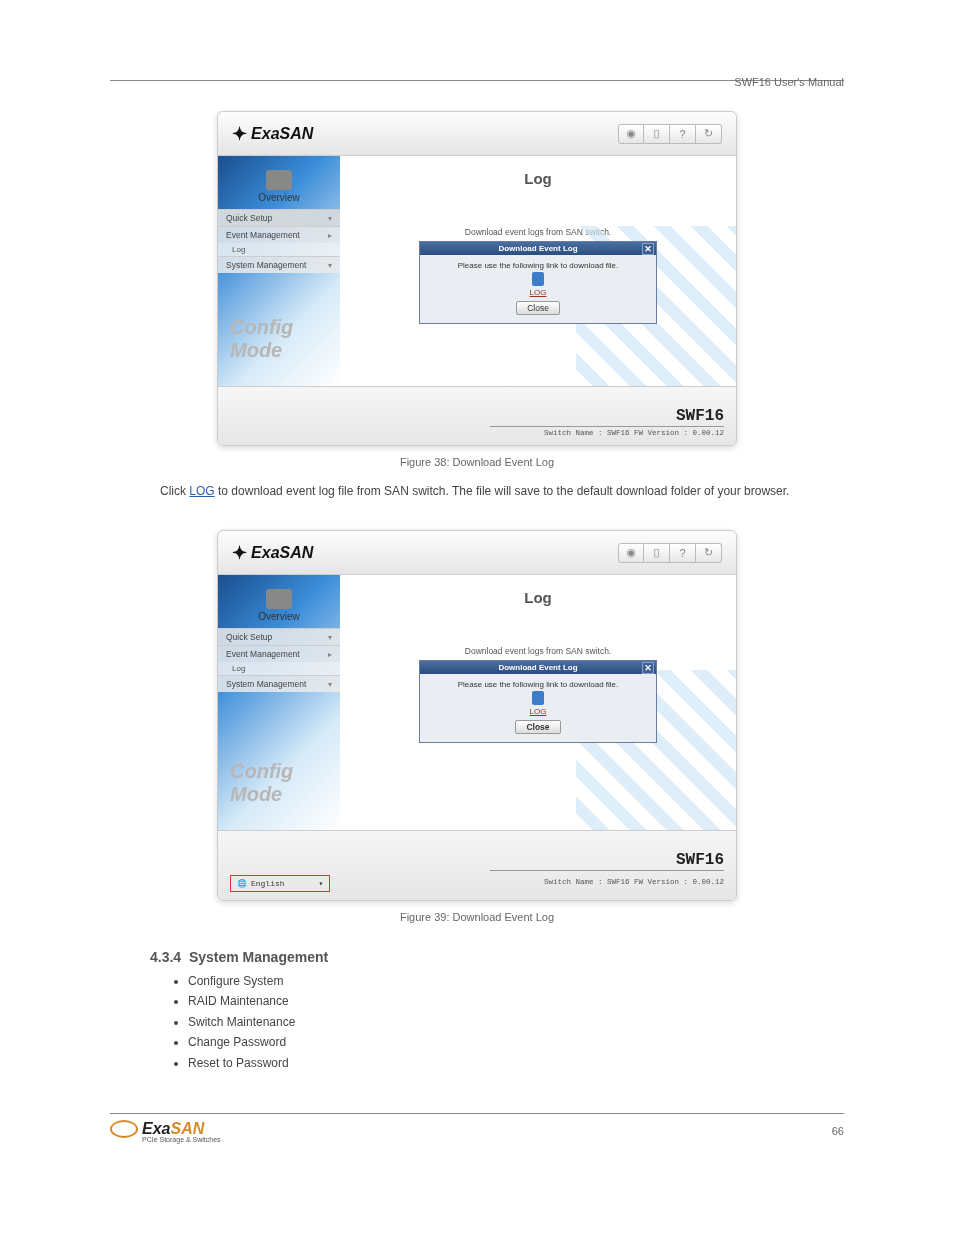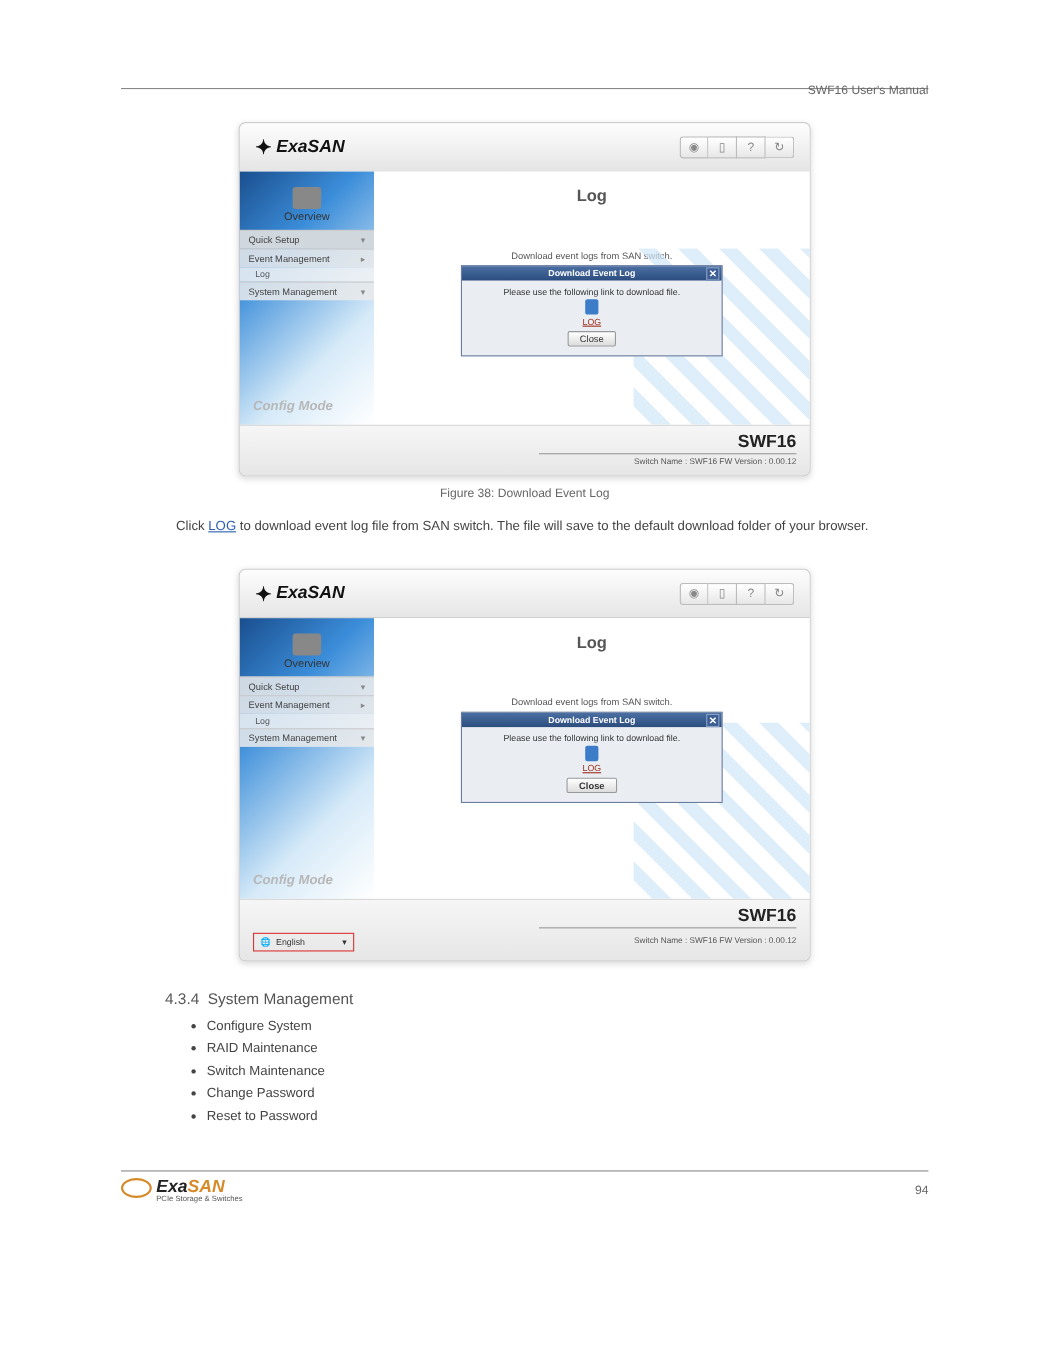--- a/index.html
+++ b/index.html
@@ -101,22 +101,22 @@
   .nav-sub {
     background: rgba(245,245,245,0.85);
     padding: 2px 14px;
     font-size: 8px;
     color: #555;
   }
   .chev { font-size: 8px; color: #888; }
   .config-mode {
     position: absolute;
     left: 12px;
-    bottom: 10px;
-    font-size: 12px;
+    bottom: 24px;
+    font-size: 20px;
     font-style: italic;
     font-weight: bold;
     color: #b7b7b7;
   }
   .content {
     flex: 1;
     position: relative;
     background: #fff;
     overflow: hidden;
   }
@@ -179,22 +179,23 @@
     background: linear-gradient(#fff,#dcdcdc);
     border: 1px solid #999;
     border-radius: 2px;
     font-size: 8.5px;
     cursor: pointer;
   }
   .close-btn.bold { font-weight: bold; }
   .app-footer {
     border-top: 1px solid #ccc;
     background: linear-gradient(#f6f6f6,#e6e6e6);
-    padding: 6px 12px 8px 12px;
+    padding: 20px 12px 8px 12px;
     border-radius: 0 0 6px 6px;
+    font-family: Liberation Mono, monospace;
   }
   .model-name {
     text-align: right;
     font-size: 16px;
     font-weight: bold;
     color: #222;
     border-bottom: 1px solid #999;
     padding-bottom: 1px;
     margin-left: 260px;
   }
@@ -221,21 +222,21 @@
   }
   .body-text {
     font-size: 12px;
     color: #444;
     margin: 14px 100px;
     line-height: 1.5;
   }
   .body-text .link { color: #2a5fb0; text-decoration: underline; }
   .section-num {
     font-size: 14px;
-    font-weight: normal;
+    font-weight: bold;
     color: #555;
     margin: 26px 90px 6px 90px;
   }
   .bullets {
     margin: 0 110px;
     font-size: 12px;
     color: #444;
     line-height: 1.7;
   }
   .bullets li { margin-left: 18px; }
@@ -389,20 +390,21 @@
       <div style="display:flex;justify-content:space-between;align-items:center;">
         <div class="lang-box">
           <span>🌐</span>
           <span>English</span>
           <span style="margin-left:30px;">▾</span>
         </div>
         <div class="switch-status" style="margin-top:0;">Switch Name : SWF16 FW Version : 0.00.12</div>
       </div>
     </div>
   </div>
+  <div class="caption">Figure 39: Download Event Log</div>
 
   <div class="section-num">
     <span>4.3.4</span>&nbsp;&nbsp;<span>System Management</span>
   </div>
   <ul class="bullets">
     <li>Configure System</li>
     <li>RAID Maintenance</li>
     <li>Switch Maintenance</li>
     <li>Change Password</li>
     <li>Reset to Password</li>
@@ -410,15 +412,15 @@
 
   <div class="footer-rule"></div>
   <div class="footer-row">
     <div>
       <div class="footer-logo">
         <div class="ring"></div>
         <span><span class="exa">Exa</span><span class="san">SAN</span></span>
       </div>
       <div class="footer-sub">PCIe Storage &amp; Switches</div>
     </div>
-    <div class="page-num">94</div>
+    <div class="page-num">66</div>
   </div>
 </div>
 
 </body></html>

